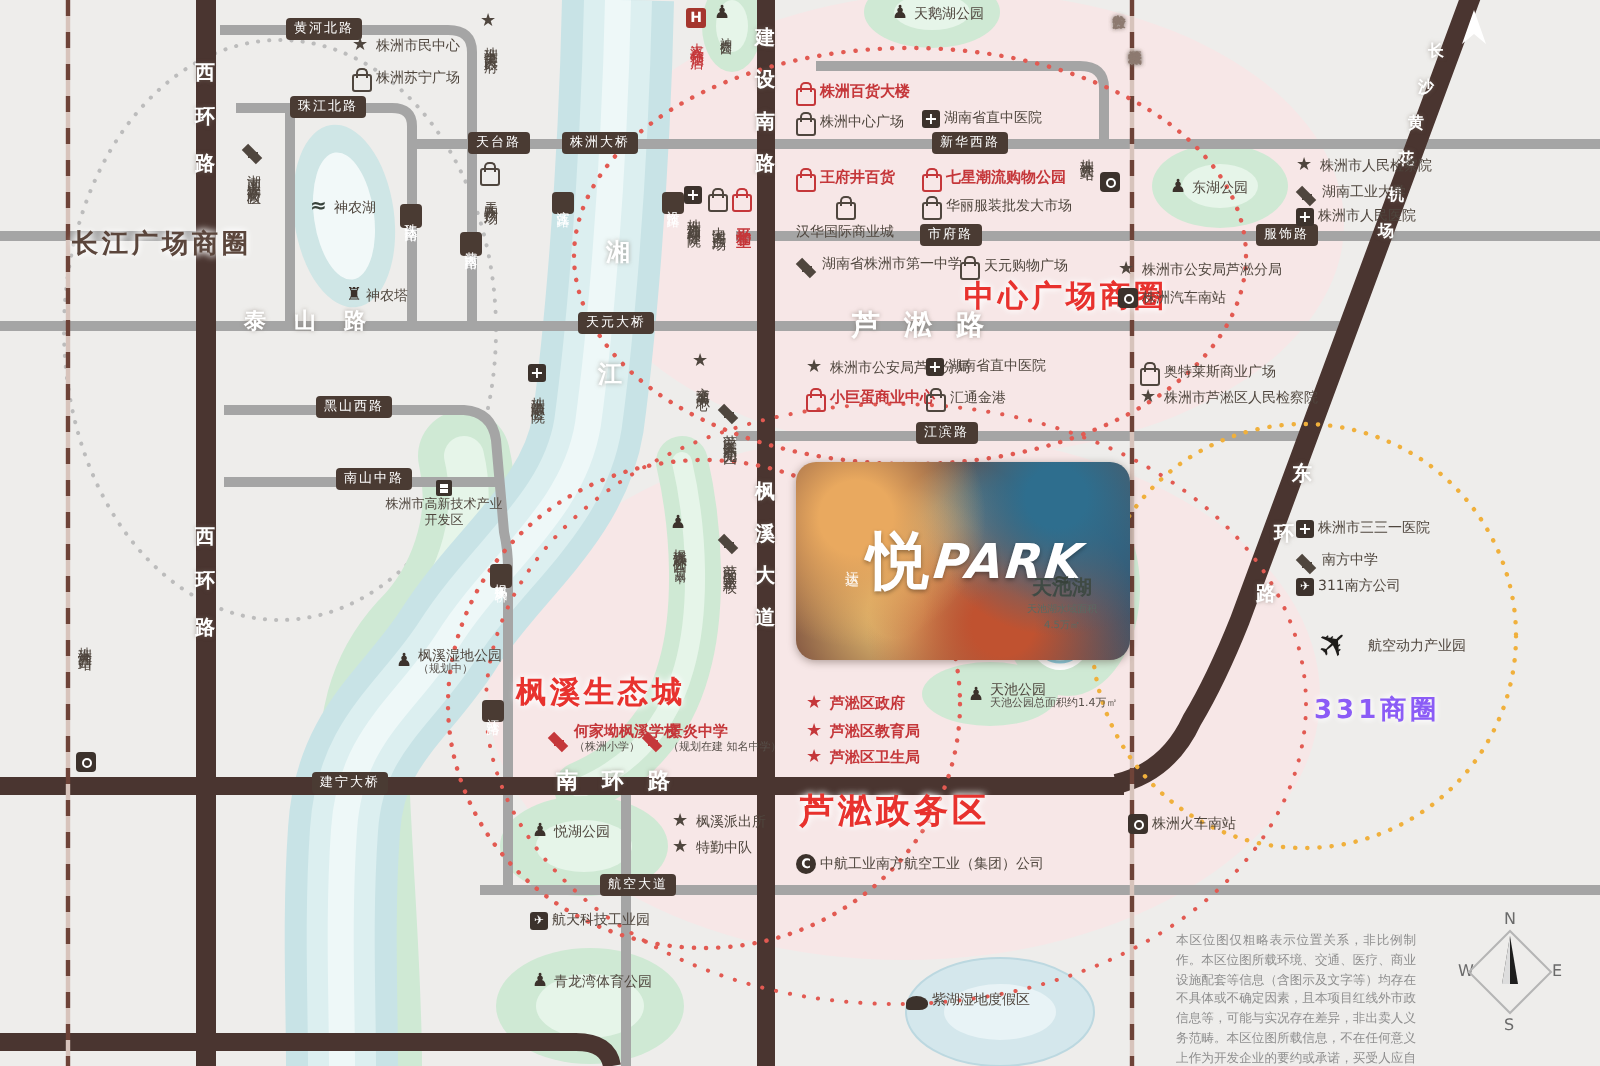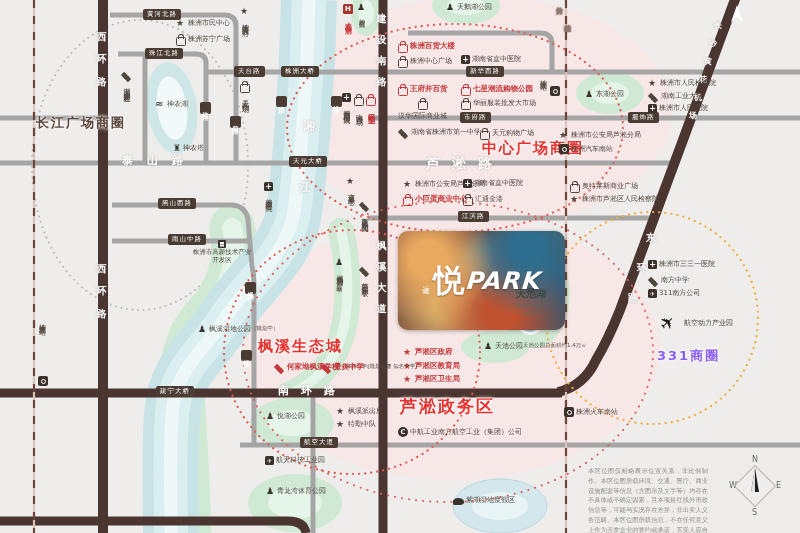--- a/index.html
+++ b/index.html
@@ -13,21 +13,21 @@
   
   .rtag{position:absolute;background:#4a3b33;color:#fff;font-size:6.5px;line-height:1;padding:2px 4px;border-radius:2px;letter-spacing:1px;white-space:nowrap;}
   .rtag.v{writing-mode:vertical-rl;padding:4px 2px;letter-spacing:1px;}
   
   .bc{position:absolute;font-weight:bold;white-space:nowrap;letter-spacing:2px;text-shadow:0 0 3px #fff,0 0 4px #fff;line-height:1;}
   
   .poi{position:absolute;display:flex;align-items:center;gap:2px;font-size:7px;color:#4f463e;white-space:nowrap;line-height:1.15;}
   .poi.red{color:#c5373a;}
   .poi.b .t{font-weight:bold;font-size:7.5px;}
   .poi.sm .t{font-size:6px;}
-  .poi .col{display:flex;flex-direction:row;}
+  .poi .col{display:flex;flex-direction:column;}
   .poi .sub{font-size:5.5px;color:#57504a;font-weight:normal;}
   .poi.pv{flex-direction:column;align-items:center;gap:2px;}
   .poi.pv .t,.poi.pv .sub{writing-mode:vertical-rl;letter-spacing:1px;}
   .poi.stack{flex-direction:column;align-items:center;gap:1px;width:70px;margin-left:-35px;text-align:center;white-space:normal;}
   .poi.stack .t,.poi.stack .sub{font-size:6.5px;color:#4f463e;}
   
   .ic{display:inline-block;position:relative;flex:none;}
   .ic-star{width:10px;height:10px;}
   .ic-star::before{content:"★";font-size:9px;line-height:10px;color:inherit;}
   .ic-bag{width:8px;height:7px;border:1.1px solid currentColor;border-radius:1.5px;margin-top:4px;}

